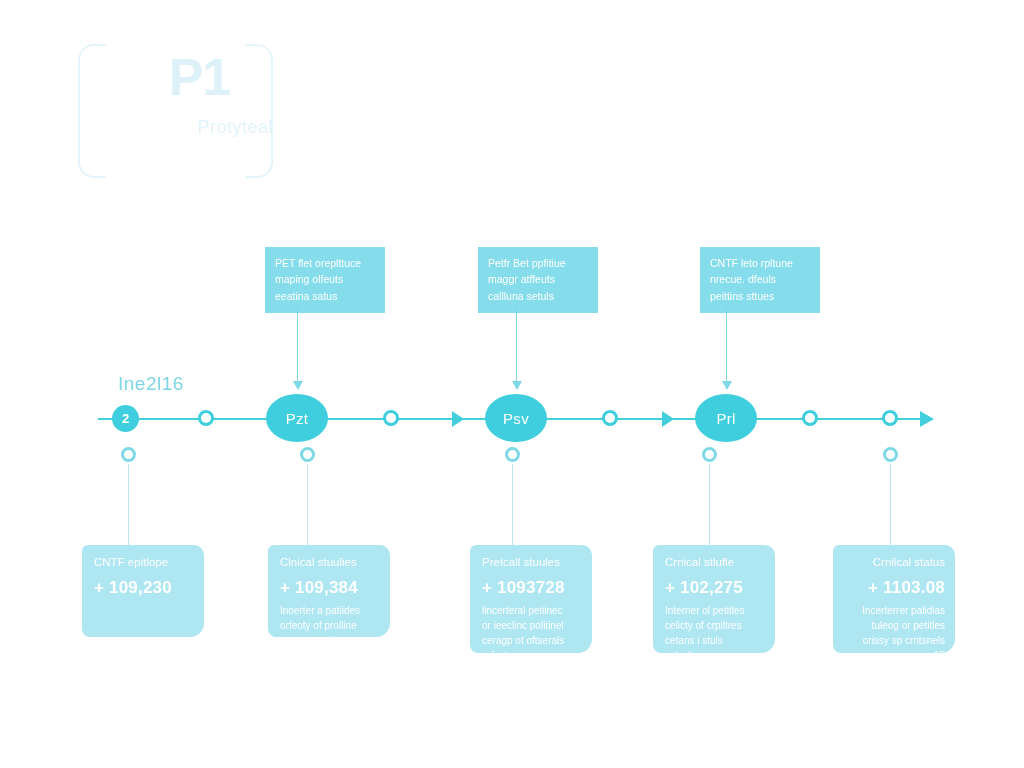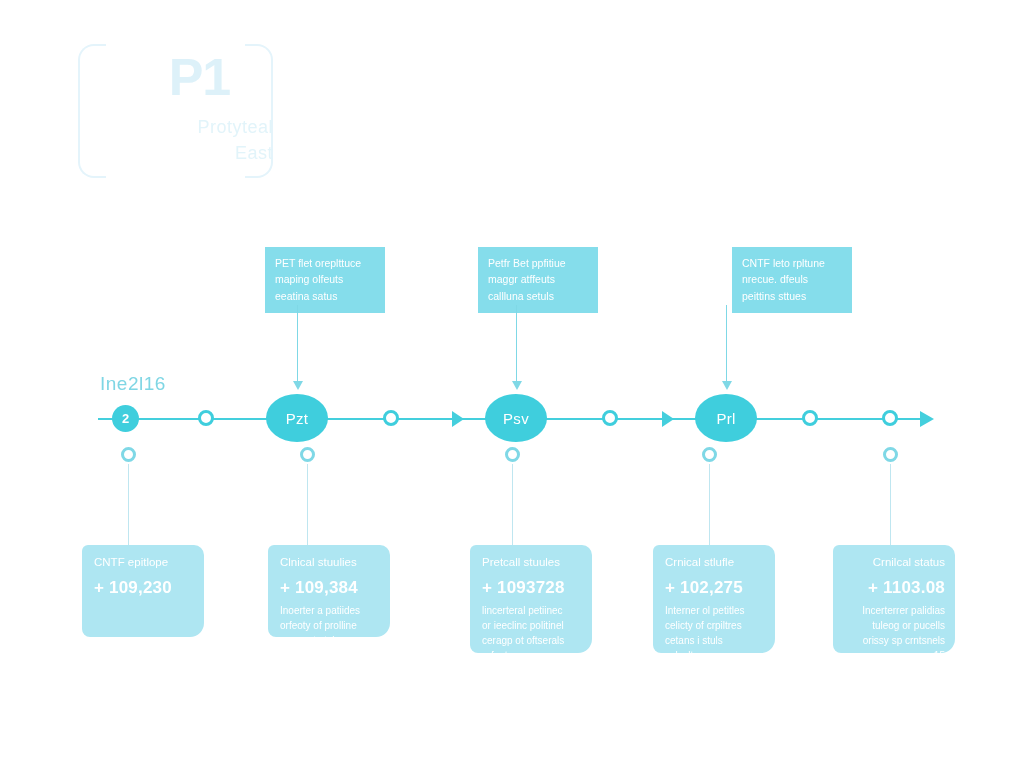--- a/index.html
+++ b/index.html
@@ -112,21 +112,21 @@
     font-size: 13px;
     display: flex;
     align-items: center;
     justify-content: center;
     font-weight: bold;
   }
 
   
   .axis-label {
     position: absolute;
-    left: 100px;
+    left: 118px;
     top: 373px;
     font-size: 19px;
     color: #7fd6e4;
     letter-spacing: 0.5px;
   }
 
   
   .node {
     position: absolute;
     width: 62px;
@@ -236,21 +236,20 @@
 <body>
 
 <div id="canvas">
 
   <div class="logo-block">
     <div class="logo-bracket left"></div>
     <div class="logo-bracket right"></div>
     <div class="logo-mark">P1</div>
     <div class="logo-sub">
       <div>Protyteal</div>
-      <div>East</div>
     </div>
   </div>
 
   <div class="axis-line"></div>
   <div class="axis-arrow"></div>
 
   <div class="axis-label">Ine2l16</div>
   <div class="start-badge">2</div>
 
   <div id="nodes-layer">
@@ -285,21 +284,21 @@
       </div>
       <div class="callout-arrow-line" style="left: 297px;"></div>
       <div class="callout-arrow-head" style="left: 293px;"></div>
       <div class="callout" style="left: 478px;">
         <div>Petfr Bet ppfitiue</div>
         <div>maggr atffeuts</div>
         <div>callluna setuls</div>
       </div>
       <div class="callout-arrow-line" style="left: 516px;"></div>
       <div class="callout-arrow-head" style="left: 512px;"></div>
-      <div class="callout" style="left: 732px;">
+      <div class="callout" style="left: 700px;">
         <div>CNTF leto rpltune</div>
         <div>nrecue. dfeuls</div>
         <div>peittins sttues</div>
       </div>
       <div class="callout-arrow-line" style="left: 726px;"></div>
       <div class="callout-arrow-head" style="left: 722px;"></div>
     </div>
 
   <div id="cards-layer">
       <div class="stem" style="left: 128px; top: 464px; height: 82px;"></div>
@@ -338,20 +337,20 @@
           <div>cetans i stuls</div>
           <div>volcelt</div>
         </div>
       </div>
       <div class="stem" style="left: 890px; top: 464px; height: 82px;"></div>
       <div class="card" style="left: 833px; height: 108px; text-align: right;">
         <div class="card-title">Crnilcal status</div>
         <div class="card-value">+  1103.08</div>
         <div class="card-desc">
           <div>Incerterrer palidias</div>
-          <div>tuleog  or pucells</div>
+          <div>tuleog  or petitles</div>
           <div>orissy sp crntsnels</div>
           <div>poce15</div>
         </div>
       </div>
     </div>
 
 </div>
 
 </body></html>

